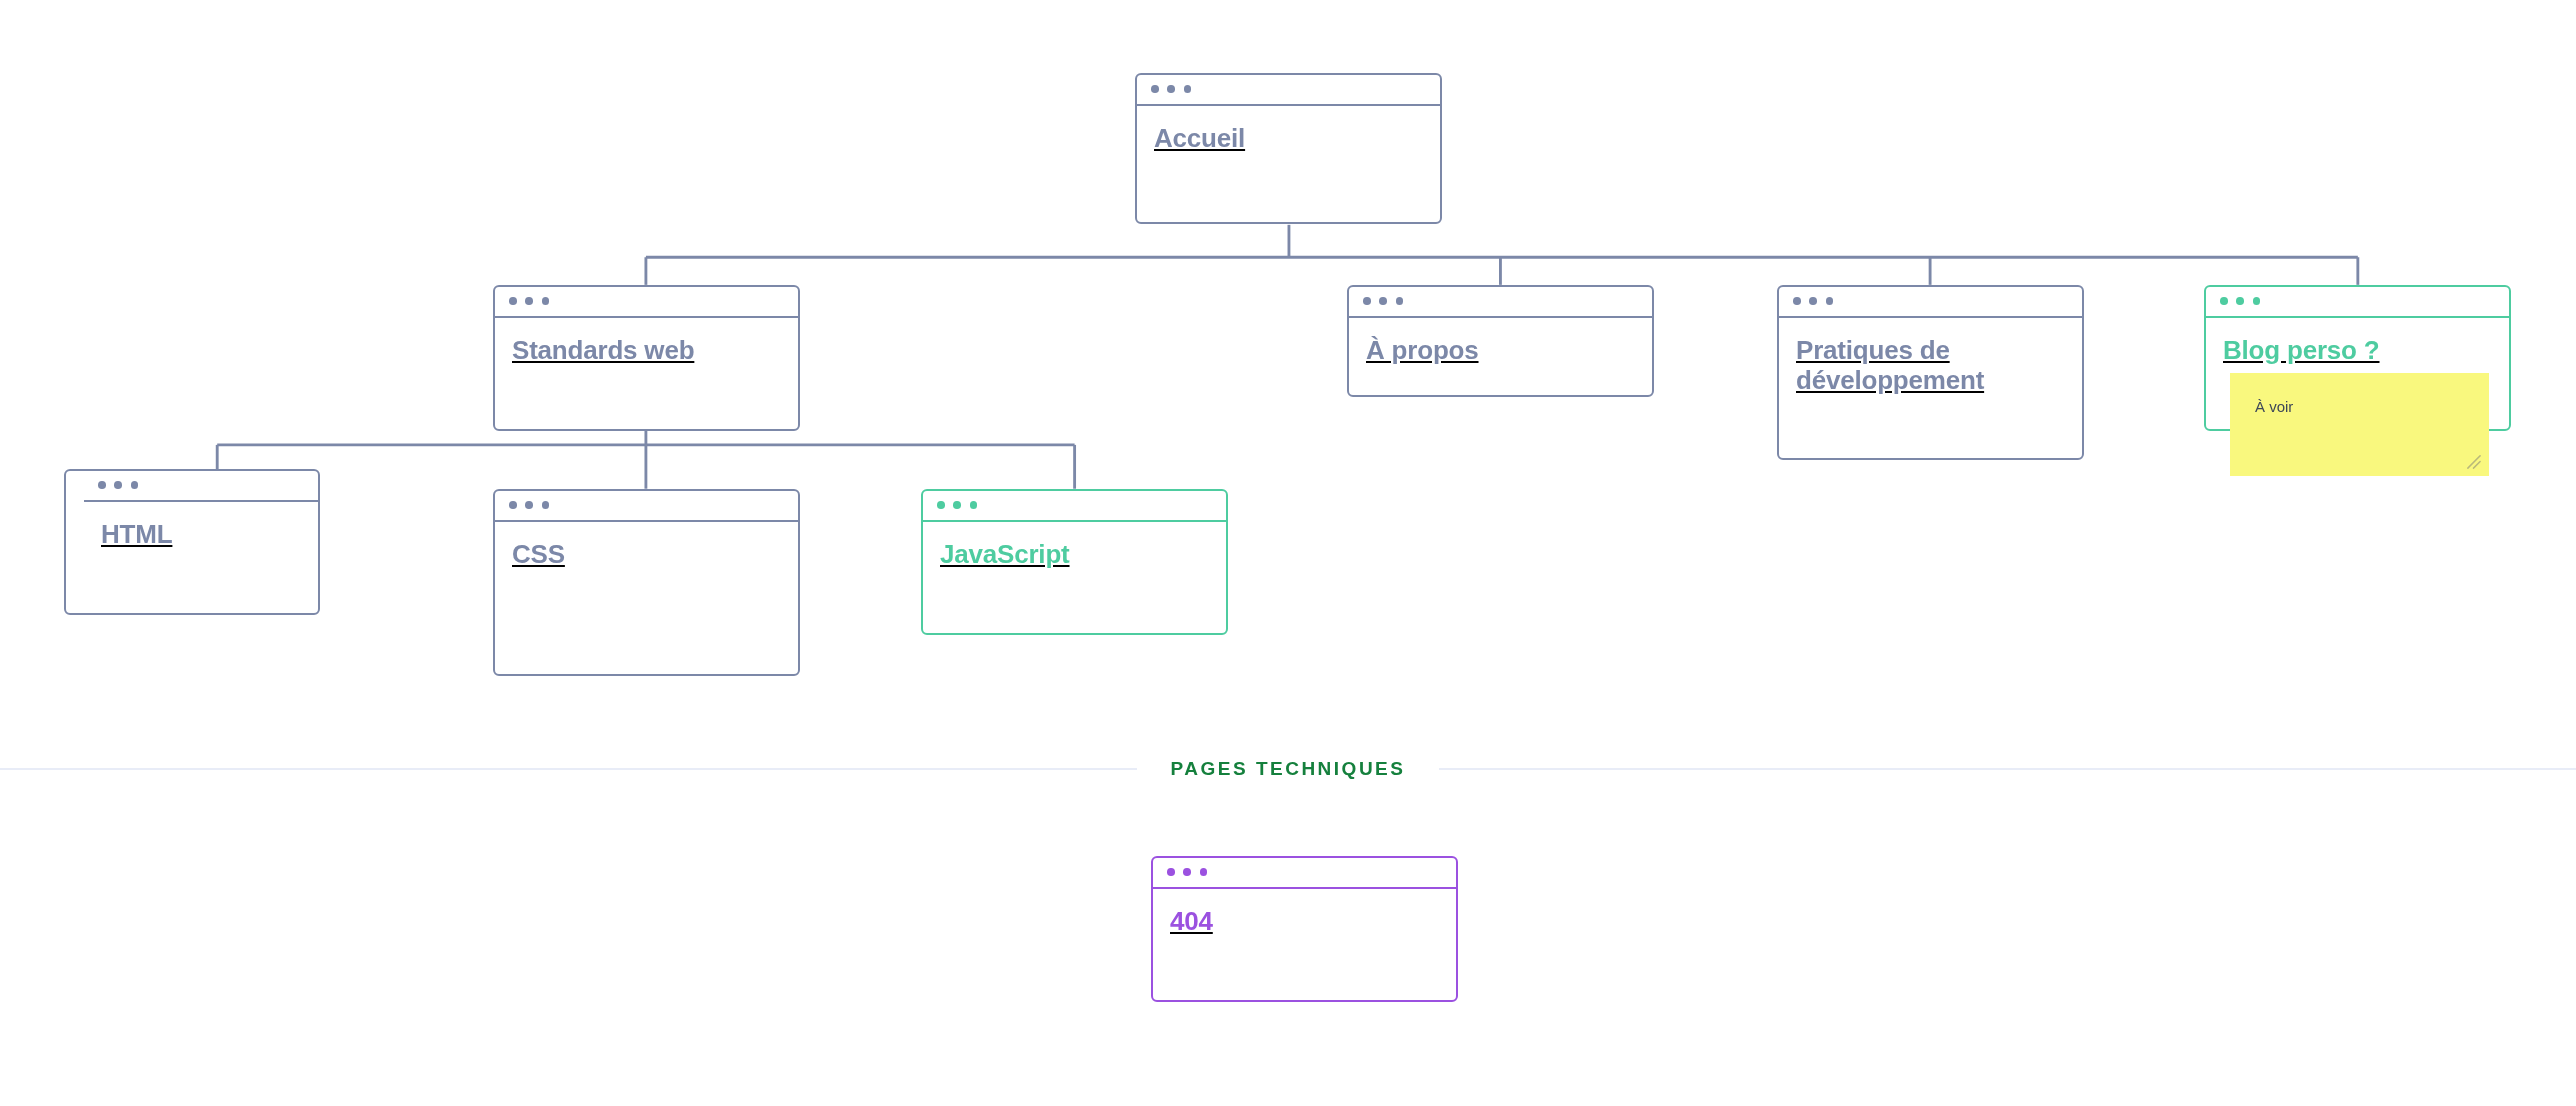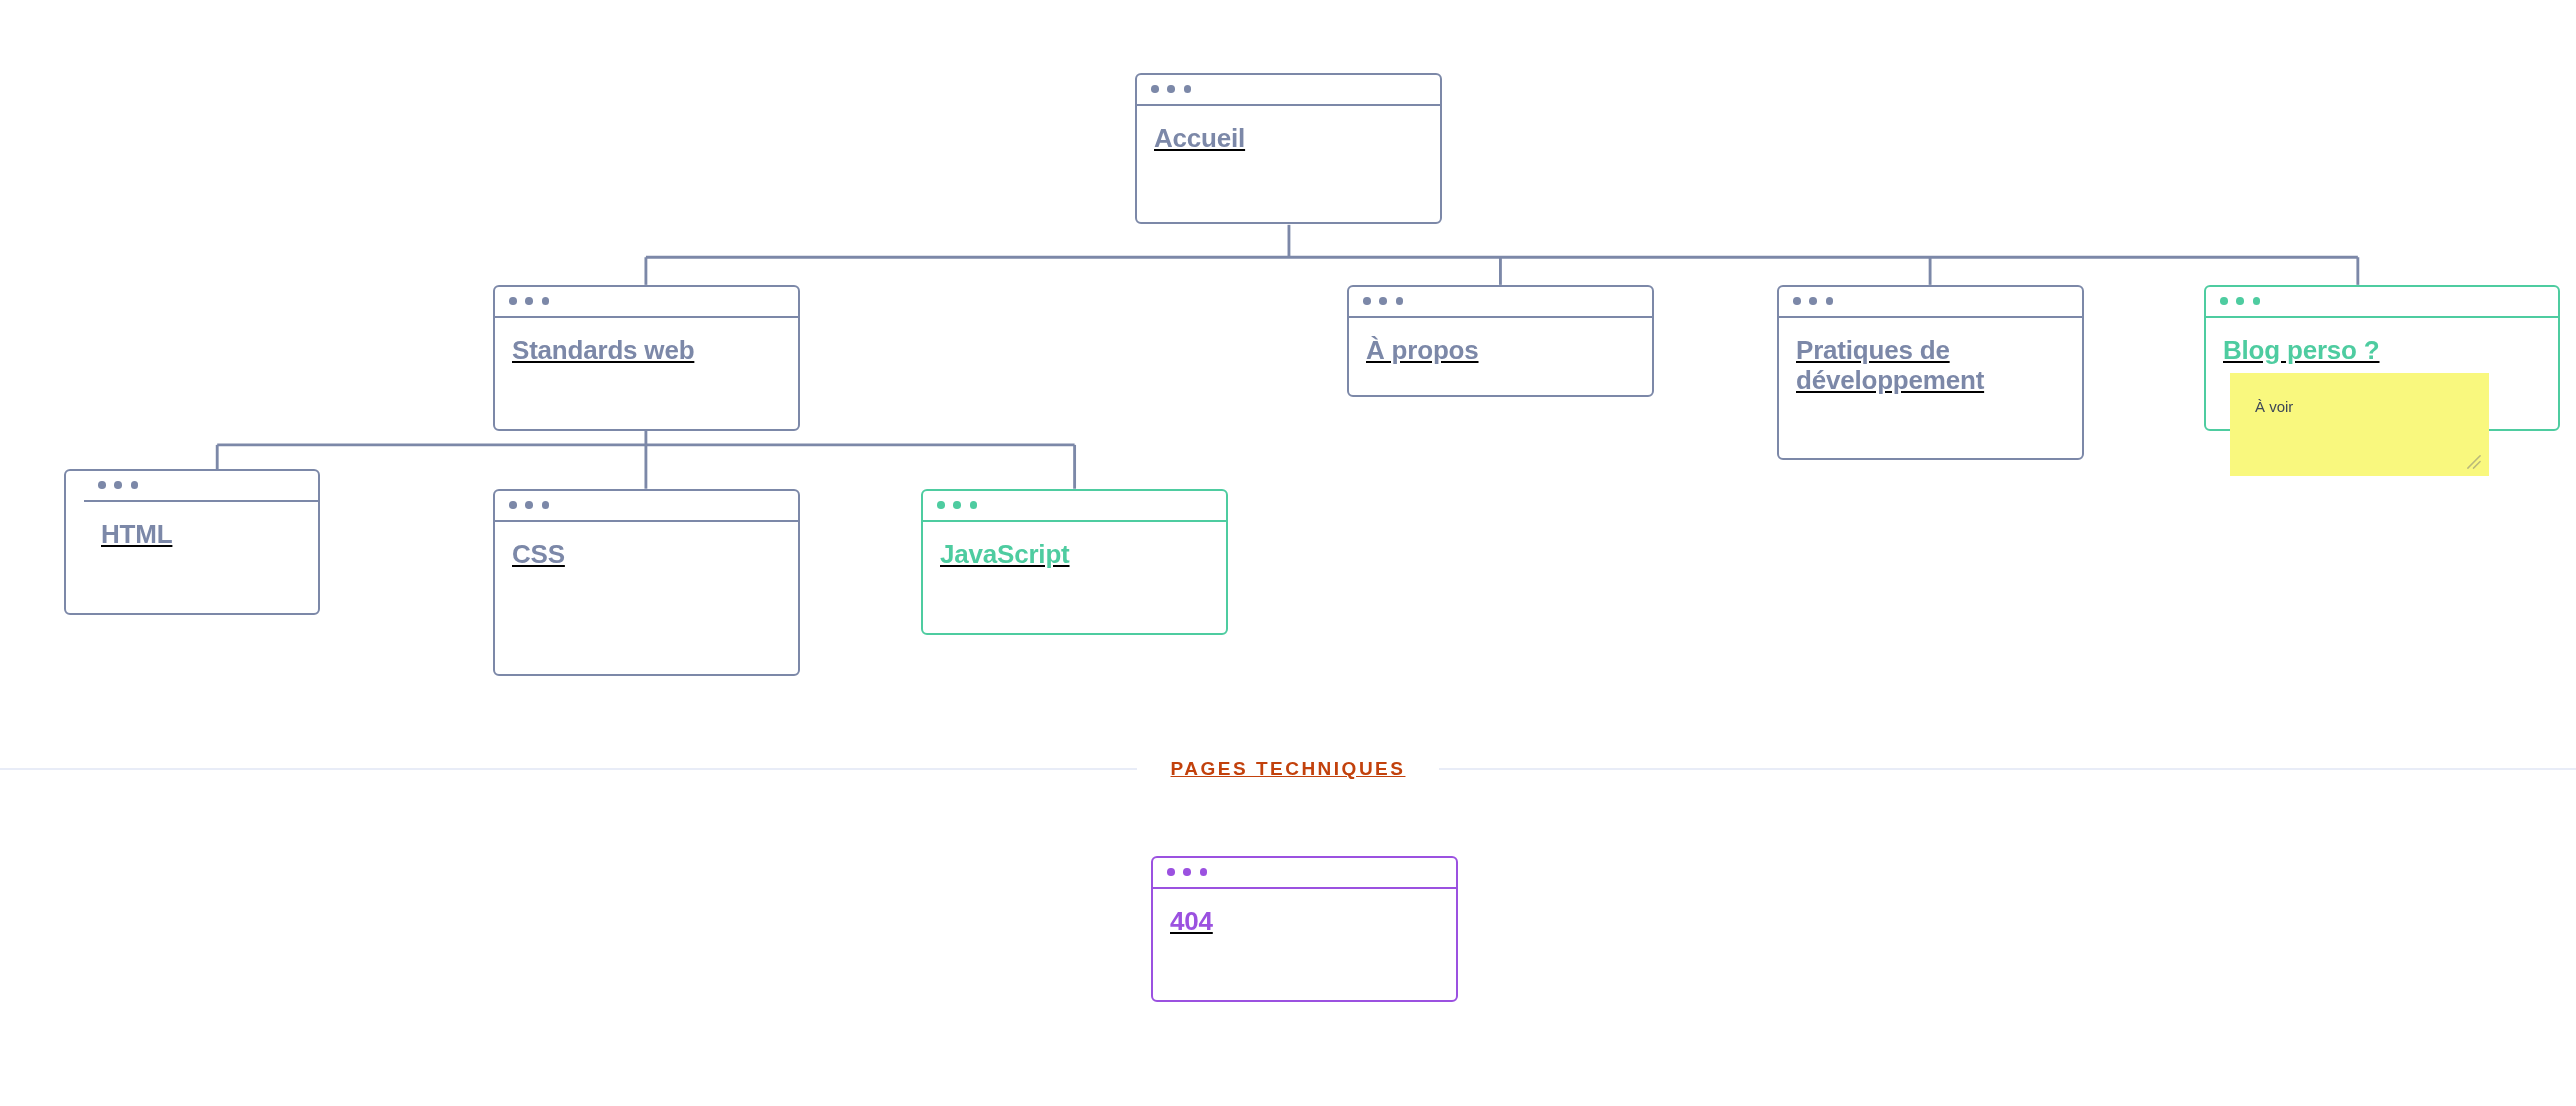--- a/index.html
+++ b/index.html
@@ -104,23 +104,22 @@
   .divider-rule {
     flex: 1;
     height: 1.9px;
     background: #e8ecf7;
   }
   .divider-label {
     padding: 0 34px;
     font-size: 19px;
     font-weight: bold;
     letter-spacing: 2.5px;
-    color: #c2410c;
+    color: #15803d;
     white-space: nowrap;
-    text-decoration: underline;
   }
 </style>
 </head>
 <body>
 
 <div id="canvas">
 
   <svg id="connectors" viewBox="0 0 2704 1162" width="2576" height="1107">
     <g fill="none" stroke="#7c88a8" stroke-width="3">
 
@@ -179,21 +178,21 @@
       <span class="dot"></span>
       <span class="dot"></span>
       <span class="dot"></span>
     </div>
     <div class="node-body">
       <div class="node-title">Pratiques de
 développement</div>
     </div>
   </div>
 
-  <div class="node teal" style="left:2204px; top:285px; width:356px; height:146px;">
+  <div class="node teal" style="left:2204px; top:285px; width:307px; height:146px;">
     <div class="node-chrome">
       <span class="dot"></span>
       <span class="dot"></span>
       <span class="dot"></span>
     </div>
     <div class="node-body">
       <div class="node-title">Blog perso ?</div>
     </div>
   </div>
 

